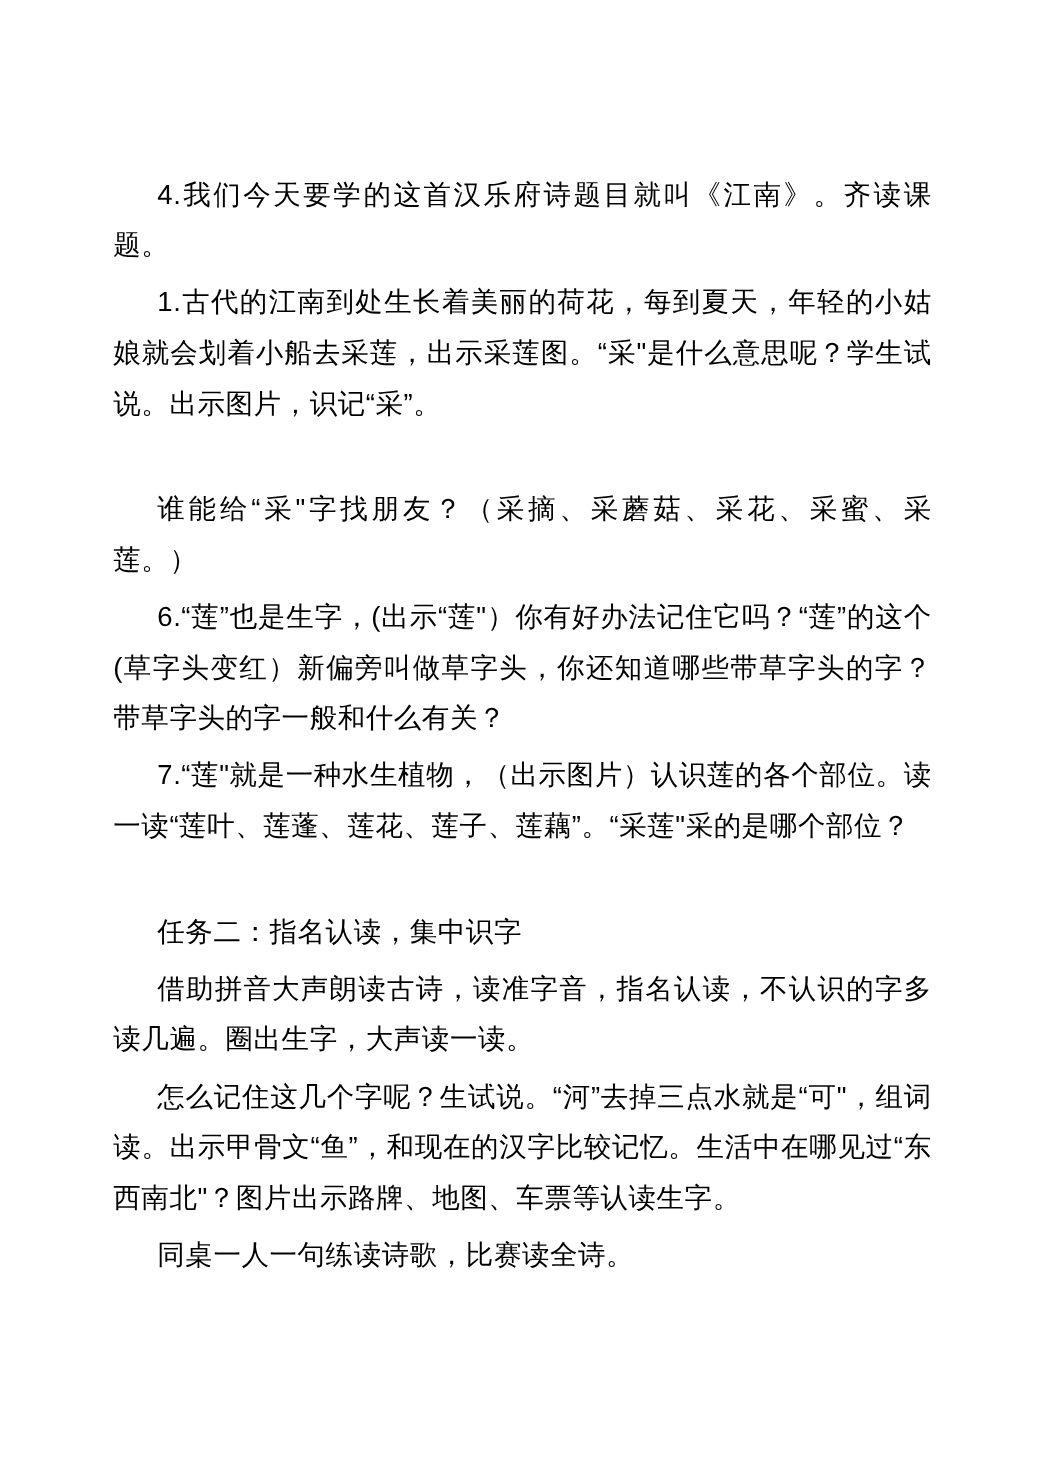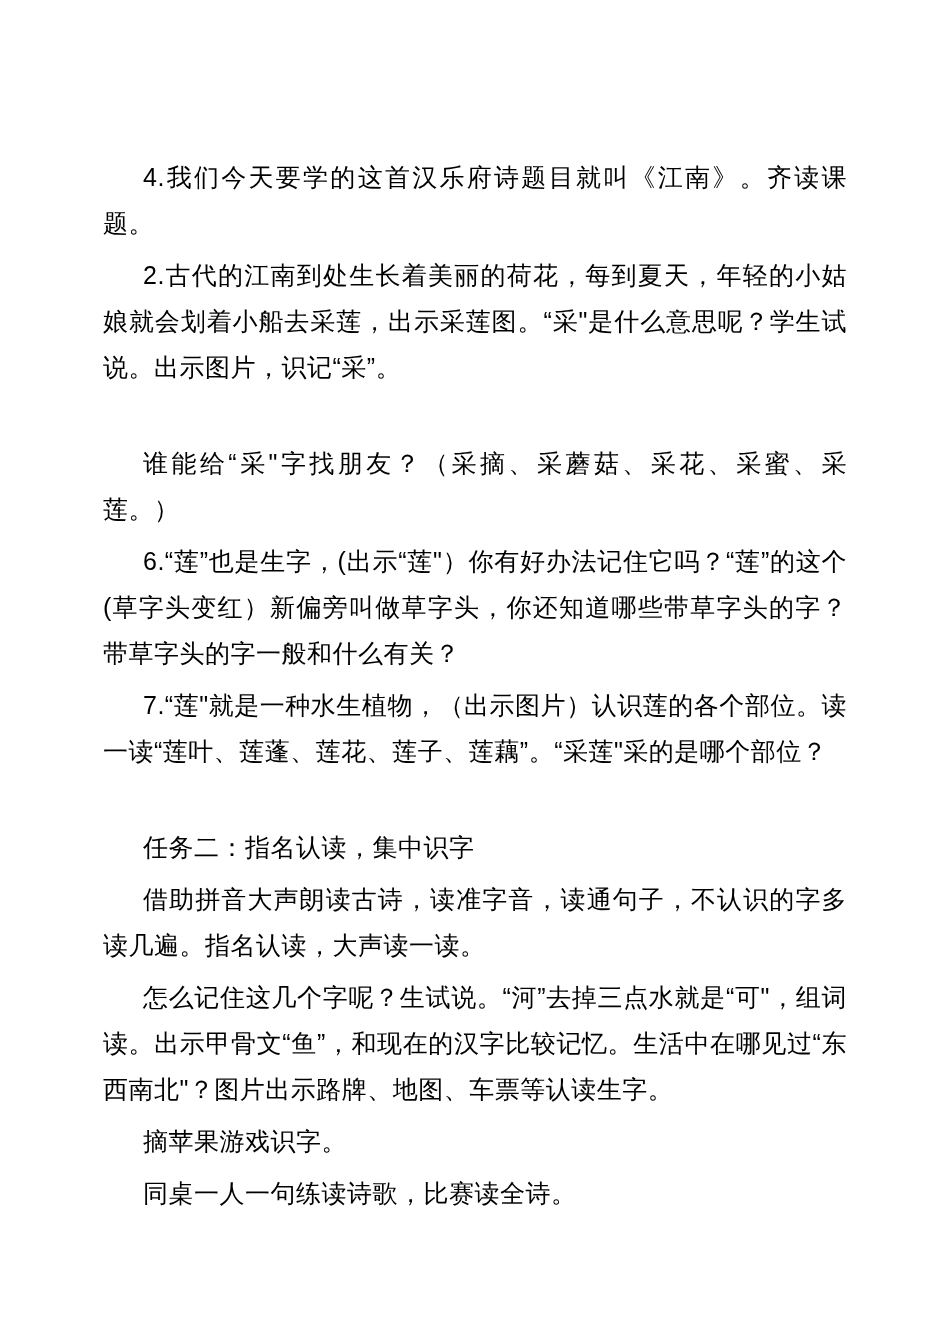--- a/index.html
+++ b/index.html
@@ -33,23 +33,22 @@
   .doc p.gap {
     margin-top: 50px;
   }
 </style>
 </head>
 <body>
 
 <div class="page">
   <div class="doc">
     <p>4.我们今天要学的这首汉乐府诗题目就叫《江南》。齐读课题。</p>
-    <p>2.古代的江南到处生长着美丽的荷花，每到夏天，年轻的小姑娘就会划着小船去采莲，出示采莲图。“采"是什么意思呢？学生试说。出示图片，识记“采”。</p>
+    <p>1.古代的江南到处生长着美丽的荷花，每到夏天，年轻的小姑娘就会划着小船去采莲，出示采莲图。“采"是什么意思呢？学生试说。出示图片，识记“采”。</p>
     <p class="gap">谁能给“采"字找朋友？（采摘、采蘑菇、采花、采蜜、采莲。）</p>
     <p>6.“莲”也是生字，(出示“莲"）你有好办法记住它吗？“莲”的这个(草字头变红）新偏旁叫做草字头，你还知道哪些带草字头的字？带草字头的字一般和什么有关？</p>
     <p>7.“莲"就是一种水生植物，（出示图片）认识莲的各个部位。读一读“莲叶、莲蓬、莲花、莲子、莲藕”。“采莲"采的是哪个部位？</p>
     <p class="gap">任务二：指名认读，集中识字</p>
-    <p>借助拼音大声朗读古诗，读准字音，读通句子，不认识的字多读几遍。指名认读，大声读一读。</p>
+    <p>借助拼音大声朗读古诗，读准字音，指名认读，不认识的字多读几遍。圈出生字，大声读一读。</p>
     <p>怎么记住这几个字呢？生试说。“河”去掉三点水就是“可"，组词读。出示甲骨文“鱼”，和现在的汉字比较记忆。生活中在哪见过“东西南北"？图片出示路牌、地图、车票等认读生字。</p>
-    <p>摘苹果游戏识字。</p>
     <p>同桌一人一句练读诗歌，比赛读全诗。</p>
   </div>
 </div>
 
 </body></html>

